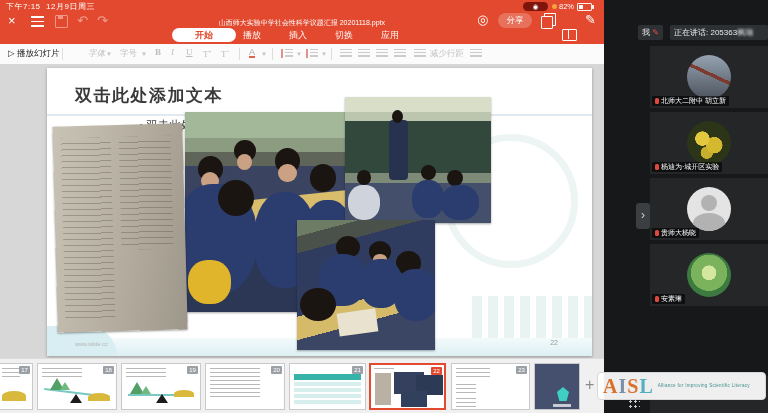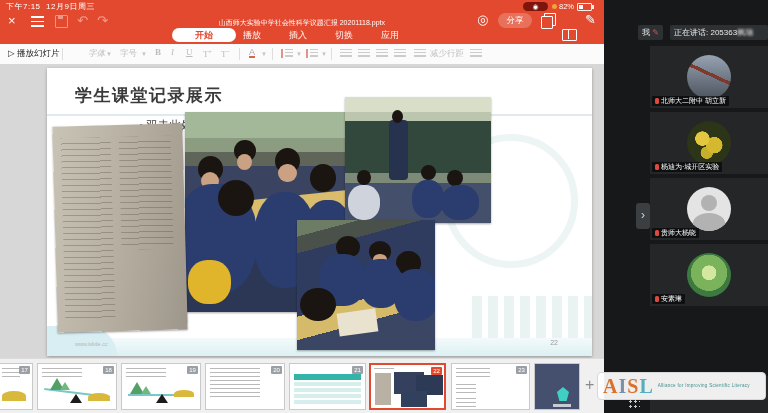--- a/index.html
+++ b/index.html
@@ -199,21 +199,21 @@
       <div class="t-gray" style="left:430px;">减少行距</div>
       <div class="mini-ic" style="left:470px;"></div>
     </div>
 
     <div class="canvas">
       <div class="slide">
         <div class="s-globe"></div>
         <div class="s-globe2"></div>
         <div class="s-band"></div>
         <div class="s-band-l"></div>
-        <div class="s-title">学生课堂记录展示</div>
+        <div class="s-title">双击此处添加文本</div>
         <div class="s-line"></div>
         <div class="s-bullet">• 双击此处添加文本</div>
 
         <div class="photo ph-notes"></div>
 
         <div class="photo ph-center">
           <div class="desk" style="left:30%;top:42%;width:70%;height:12%;"></div>
           <div class="hd" style="left:8%;top:22%;width:15%;height:13%;"></div>
           <div class="fc" style="left:10%;top:30%;width:11%;height:9%;"></div>
           <div class="hd" style="left:30%;top:14%;width:13%;height:11%;"></div>

